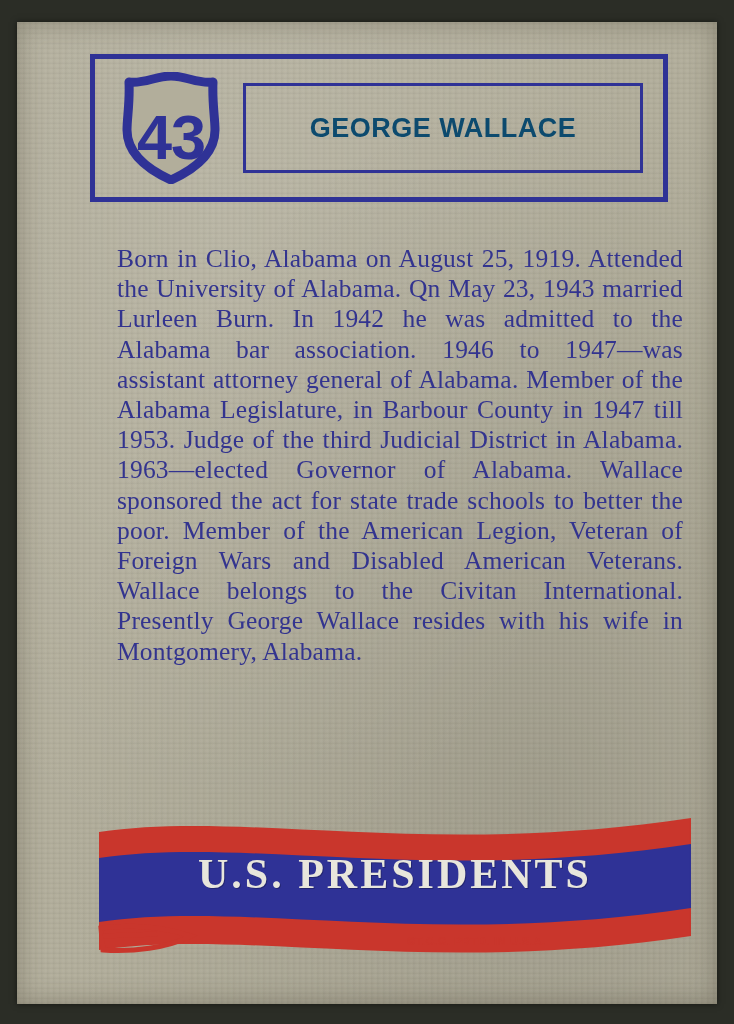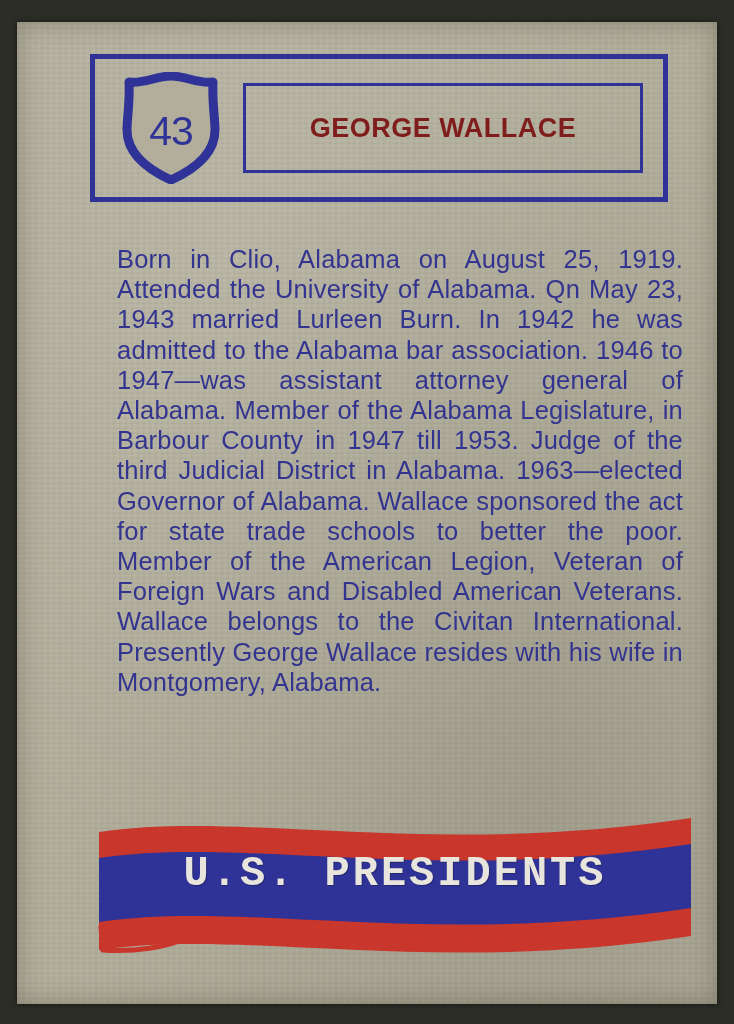--- a/index.html
+++ b/index.html
@@ -65,29 +65,29 @@
     position: absolute;
     left: 20px;
     top: 13px;
     width: 112px;
     height: 112px;
   }
   .shield-wrap svg { display:block; }
   .shield-number {
     position: absolute;
     left: 0;
-    top: 0;
+    top: 6px;
     width: 112px;
     height: 112px;
     display: flex;
     align-items: center;
     justify-content: center;
     font-family: "Liberation Sans", sans-serif;
-    font-weight: normal;
-    font-size: 41px;
+    font-weight: bold;
+    font-size: 63px;
     color: #2f3296;
     letter-spacing: -1px;
     padding-top: 6px;
     box-sizing: border-box;
   }
   .title-box {
     position: absolute;
     left: 148px;
     top: 24px;
     width: 400px;
@@ -96,42 +96,42 @@
     box-sizing: border-box;
     display: flex;
     flex-direction: column;
     align-items: center;
     justify-content: center;
   }
   .title-name {
     font-family: "Liberation Sans", sans-serif;
     font-weight: bold;
     font-size: 27px;
-    color: #7f1d1d;
+    color: #0c4a6e;
     letter-spacing: 0.5px;
     line-height: 1.05;
   }
   .title-sub {
     font-family: "Liberation Sans", sans-serif;
     font-weight: bold;
     font-size: 25px;
     color: #c9362c;
     letter-spacing: -0.3px;
     line-height: 1.05;
     margin-top: 3px;
   }
 
   
   .bio {
     position: absolute;
     left: 100px;
     top: 222px;
     width: 566px;
     color: #33348f;
-    font-family: Liberation Sans, sans-serif;
+    font-family: Liberation Serif, serif;
     font-size: 25.5px;
     line-height: 30.2px;
     text-align: justify;
     text-justify: inter-word;
     letter-spacing: 0.2px;
   }
 
   
   .banner {
     position: absolute;
@@ -140,21 +140,21 @@
     width: 600px;
     height: 160px;
   }
   .banner svg { display: block; }
   .banner-text {
     position: absolute;
     left: 0;
     top: 48px;
     width: 600px;
     text-align: center;
-    font-family: Liberation Mono, monospace;
+    font-family: Liberation Serif, serif;
     font-weight: bold;
     font-size: 42px;
     color: #e8e6dc;
     letter-spacing: 3px;
     text-shadow: 1px 1px 0 rgba(0,0,0,0.25);
     pointer-events: none;
   }
 
   .copyright {
     position: absolute;

